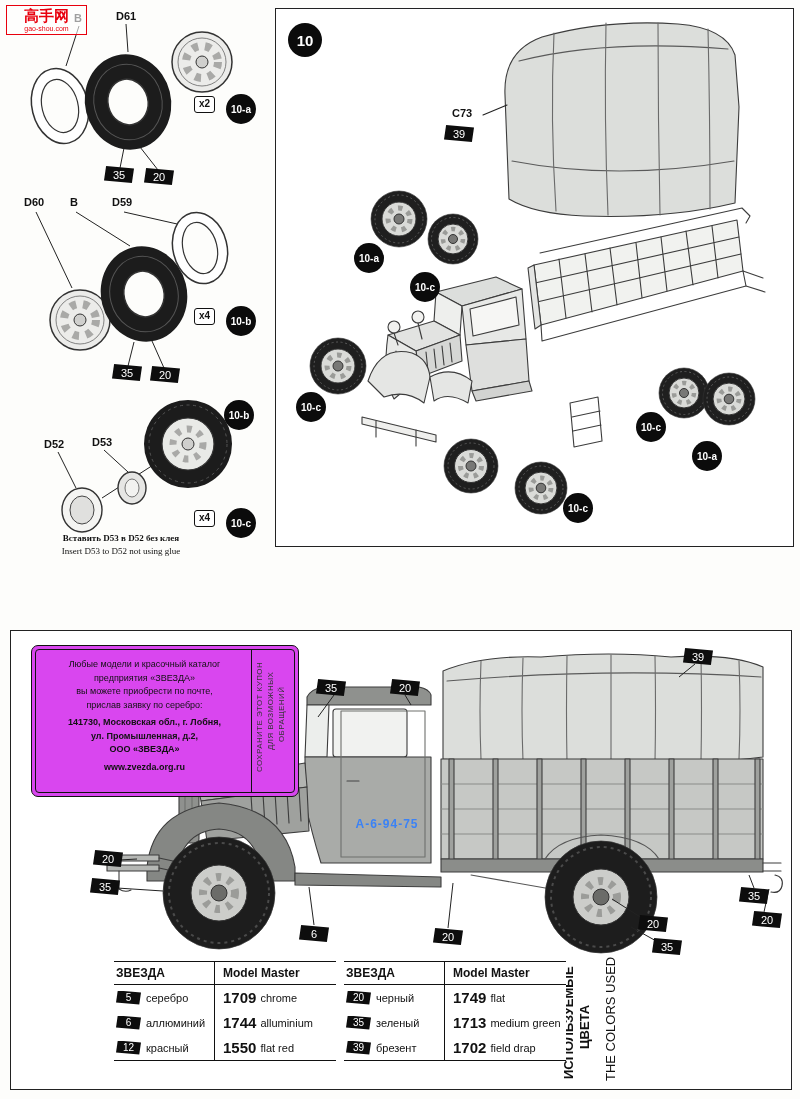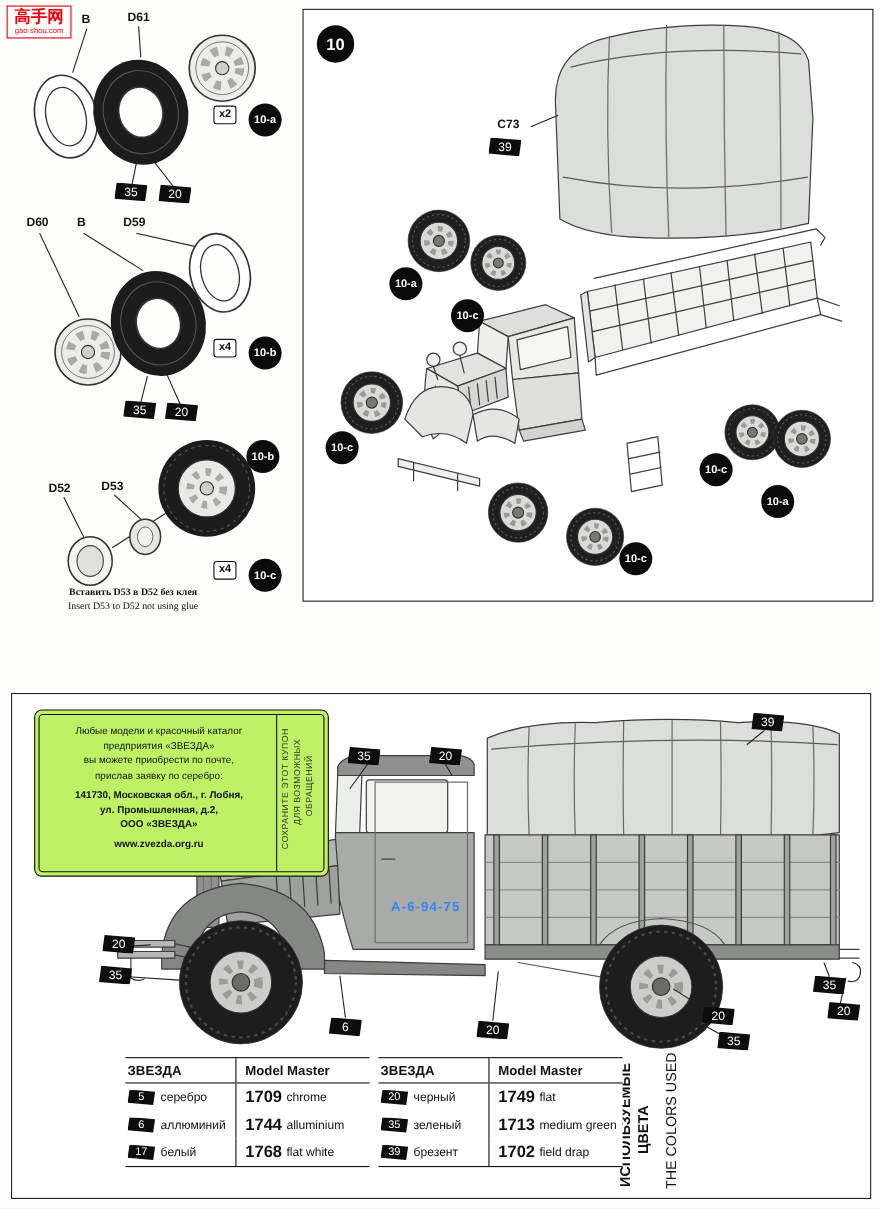--- a/index.html
+++ b/index.html
@@ -14,34 +14,34 @@
   .qty{position:absolute;border:1.3px solid #111;border-radius:3px;background:#fff;font-size:10px;
        font-weight:bold;padding:1px 4px;line-height:1.25;z-index:5;}
   .flag{position:absolute;width:30px;height:17px;background:#0d0d0d;color:#fff;font-size:11px;font-weight:normal;
         display:flex;align-items:center;justify-content:center;z-index:6;
         clip-path:polygon(7% 0,100% 14%,93% 100%,0 86%);}
   .tflag{position:static;width:25px;height:14px;font-size:10px;flex:0 0 auto;}
   .plabel{position:absolute;font-size:11px;font-weight:bold;z-index:5;}
   .note{position:absolute;font-size:9px;text-align:center;line-height:1.4;font-family:Liberation Serif, serif;}
   .vert{position:absolute;transform:rotate(-90deg);transform-origin:0 0;white-space:nowrap;}
   .coupon{position:absolute;left:20px;top:14px;width:260px;height:144px;border:1.5px solid #111;
-          border-radius:7px;padding:3px;background:#bef264;z-index:8;}
+          border-radius:7px;padding:3px;background:#d946ef;z-index:8;}
   .coupon-inner{border:1px solid #111;border-radius:4px;height:100%;display:flex;box-sizing:border-box;}
   .coupon-text{flex:1;padding:8px 3px 4px 5px;text-align:center;font-size:9px;line-height:1.5;}
   .coupon-side{width:42px;border-left:1px solid #111;position:relative;}
   .coupon-side .vert{font-size:8px;letter-spacing:0.4px;color:#333;}
   .ctable{position:absolute;width:222px;border-top:1.5px solid #111;border-bottom:1.5px solid #111;background:#fff;z-index:8;}
   .thead{display:flex;font-weight:bold;font-size:12px;border-bottom:1.3px solid #111;align-items:center;height:22px;}
   .c1{width:100px;display:flex;align-items:center;gap:5px;padding-left:2px;box-sizing:border-box;}
   .c2{flex:1;border-left:1.3px solid #111;padding-left:8px;box-sizing:border-box;display:flex;align-items:center;gap:4px;height:100%;}
   .trow{display:flex;align-items:center;font-size:11px;height:25px;}
   .trow b{font-size:15px;}
   .heading{position:absolute;font-size:19px;font-weight:bold;letter-spacing:0.2px;}
   .decal{position:absolute;font-size:12px;font-weight:bold;letter-spacing:1px;color:#3b82f6;z-index:7;}
-  .wm{position:absolute;left:6px;top:5px;z-index:9;border:1px solid #e8000d;padding:2px 6px;text-align:center;background:rgba(255,255,255,0.6);}
+  .wm{position:absolute;left:6px;top:5px;z-index:9;border:1px solid #e8000d;padding:2px 17px;text-align:center;background:rgba(255,255,255,0.6);}
   .wm .cjk{color:#e8000d;font-weight:bold;font-size:15px;line-height:1.1;}
   .wm .dom{color:#e8000d;font-size:7px;line-height:1.1;}
 </style>
 </head>
 <body>
 
 <div class="page">
 
   <div class="wm">
     <div class="cjk">高手网</div>
@@ -417,26 +417,26 @@
             <span class="flag tflag">6</span>
             <span>аллюминий</span>
           </div>
         <div class="c2">
             <b>1744</b>
             <span>alluminium</span>
           </div>
       </div>
       <div class="trow">
         <div class="c1">
-            <span class="flag tflag">17</span>
-            <span>белый</span>
-          </div>
-        <div class="c2">
-            <b>1768</b>
-            <span>flat white</span>
+            <span class="flag tflag">12</span>
+            <span>красный</span>
+          </div>
+        <div class="c2">
+            <b>1550</b>
+            <span>flat red</span>
           </div>
       </div>
     </div>
 
     <div class="ctable" style="left:333px;top:330px;">
       <div class="thead">
         <div class="c1">ЗВЕЗДА</div>
         <div class="c2">Model Master</div>
       </div>
       <div class="trow">

